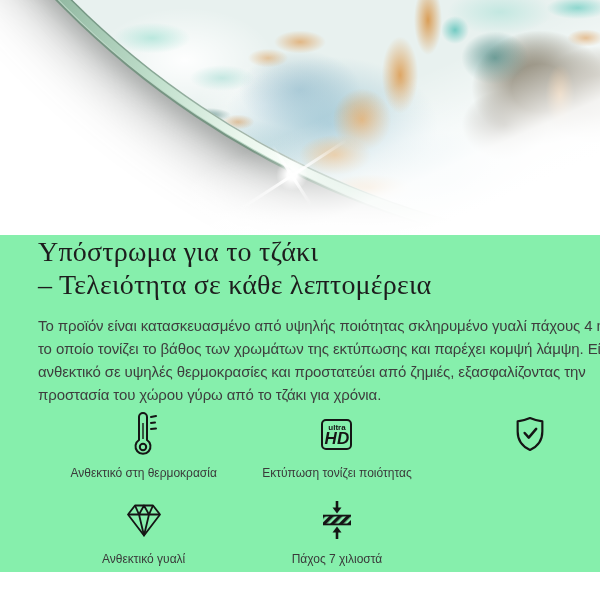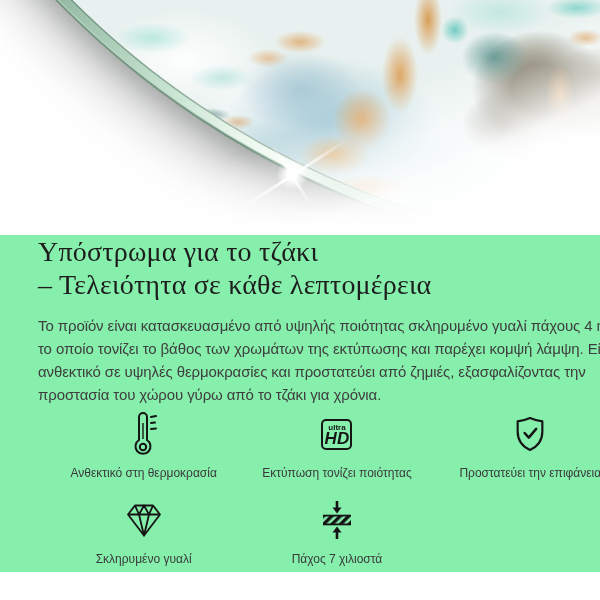--- a/index.html
+++ b/index.html
@@ -141,31 +141,30 @@
         <div class="label" data-name="feature-label">Εκτύπωση τονίζει ποιότητας</div>
       </div>
 
       <div class="feature" data-name="feature-surface-protection">
         <div class="icon-box" data-name="shield-check-icon">
           <svg width="32" height="36" viewBox="0 0 30 35" fill="none" stroke="#151515" stroke-width="2.1">
             <path d="M15 2 C19 3.8 23 4.7 27 5.2 V15 C27 23.5 22.3 29.6 15 33 C7.7 29.6 3 23.5 3 15 V5.2 C7 4.7 11 3.8 15 2 Z" stroke-linejoin="round"></path>
             <path d="M9.8 16.5 L13.8 21 L21 12.5" stroke-width="2.4" stroke-linecap="round" stroke-linejoin="round"></path>
           </svg>
         </div>
-        <div class="label" data-name="feature-label">Προστατεύει την επιφάνεια</div>
       </div>
 
       <div class="feature" data-name="feature-tempered-glass">
         <div class="icon-box" data-name="diamond-icon">
           <svg width="36" height="35" viewBox="0 0 36 34" fill="none" stroke="#151515" stroke-width="1.8" stroke-linejoin="round">
             <path d="M9 2 H27 L34 11 L18 32 L2 11 Z"></path>
             <path d="M2 11 H34 M9 2 L13 11 L18 2 L23 11 L27 2 M13 11 L18 32 L23 11"></path>
           </svg>
         </div>
-        <div class="label" data-name="feature-label">Σκληρυμένο γυαλί</div>
+        <div class="label" data-name="feature-label">Ανθεκτικό γυαλί</div>
       </div>
 
 
       <div class="feature" data-name="feature-thickness">
         <div class="icon-box" data-name="thickness-press-icon">
           <svg width="34" height="40" viewBox="0 0 34 40">
             <defs>
               <pattern id="hatch" width="6" height="6" patternUnits="userSpaceOnUse" patternTransform="rotate(45)">
                 <rect width="3.4" height="6" fill="#151515"></rect>
               </pattern>

